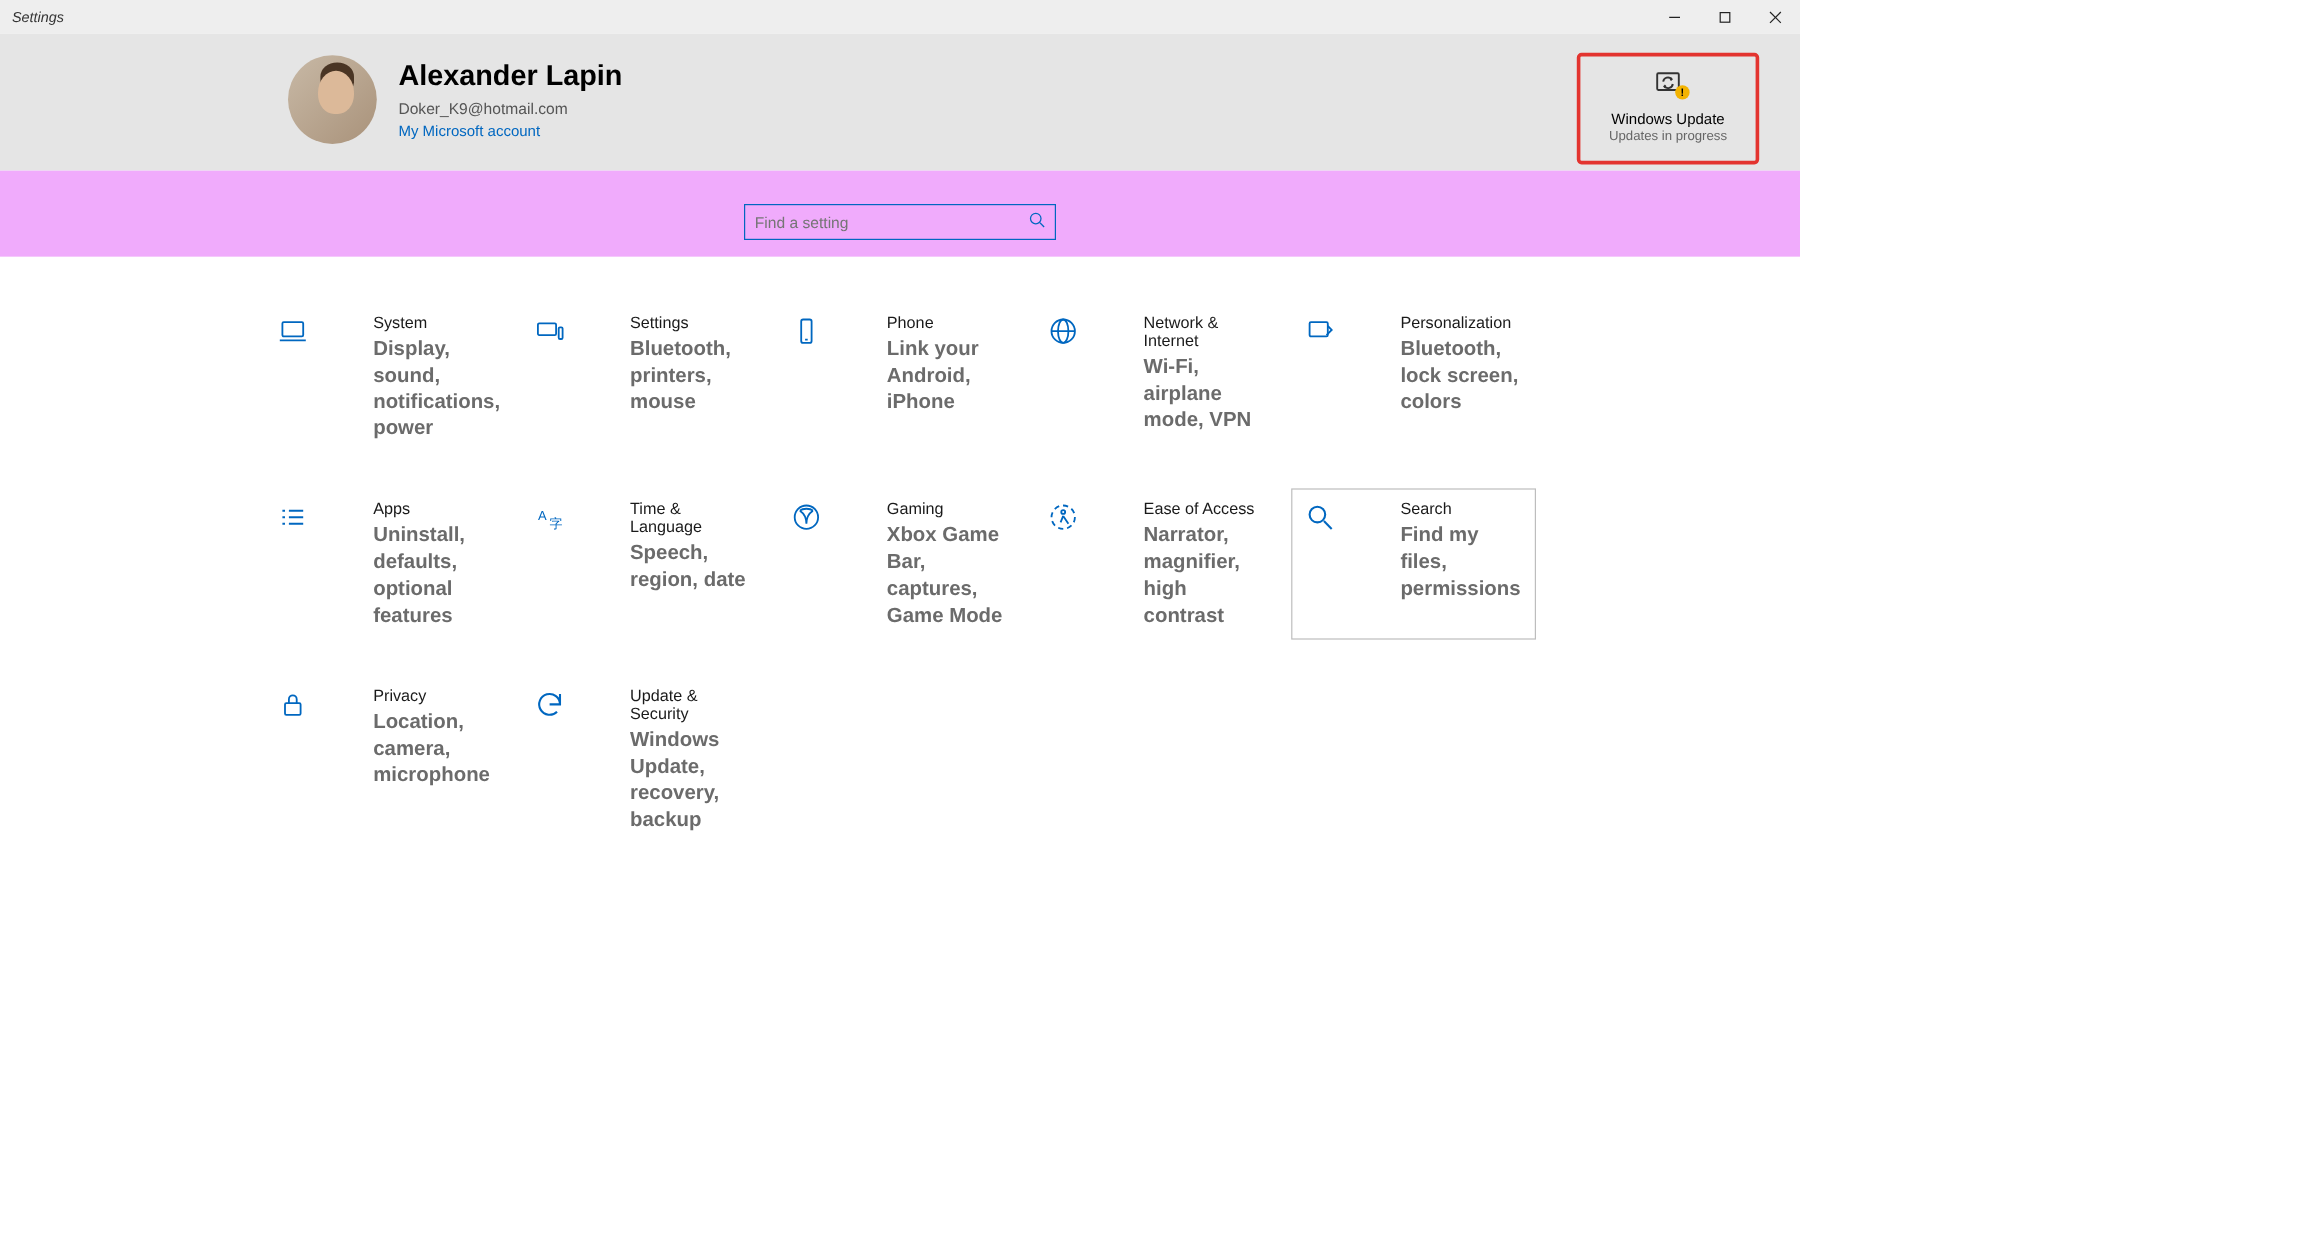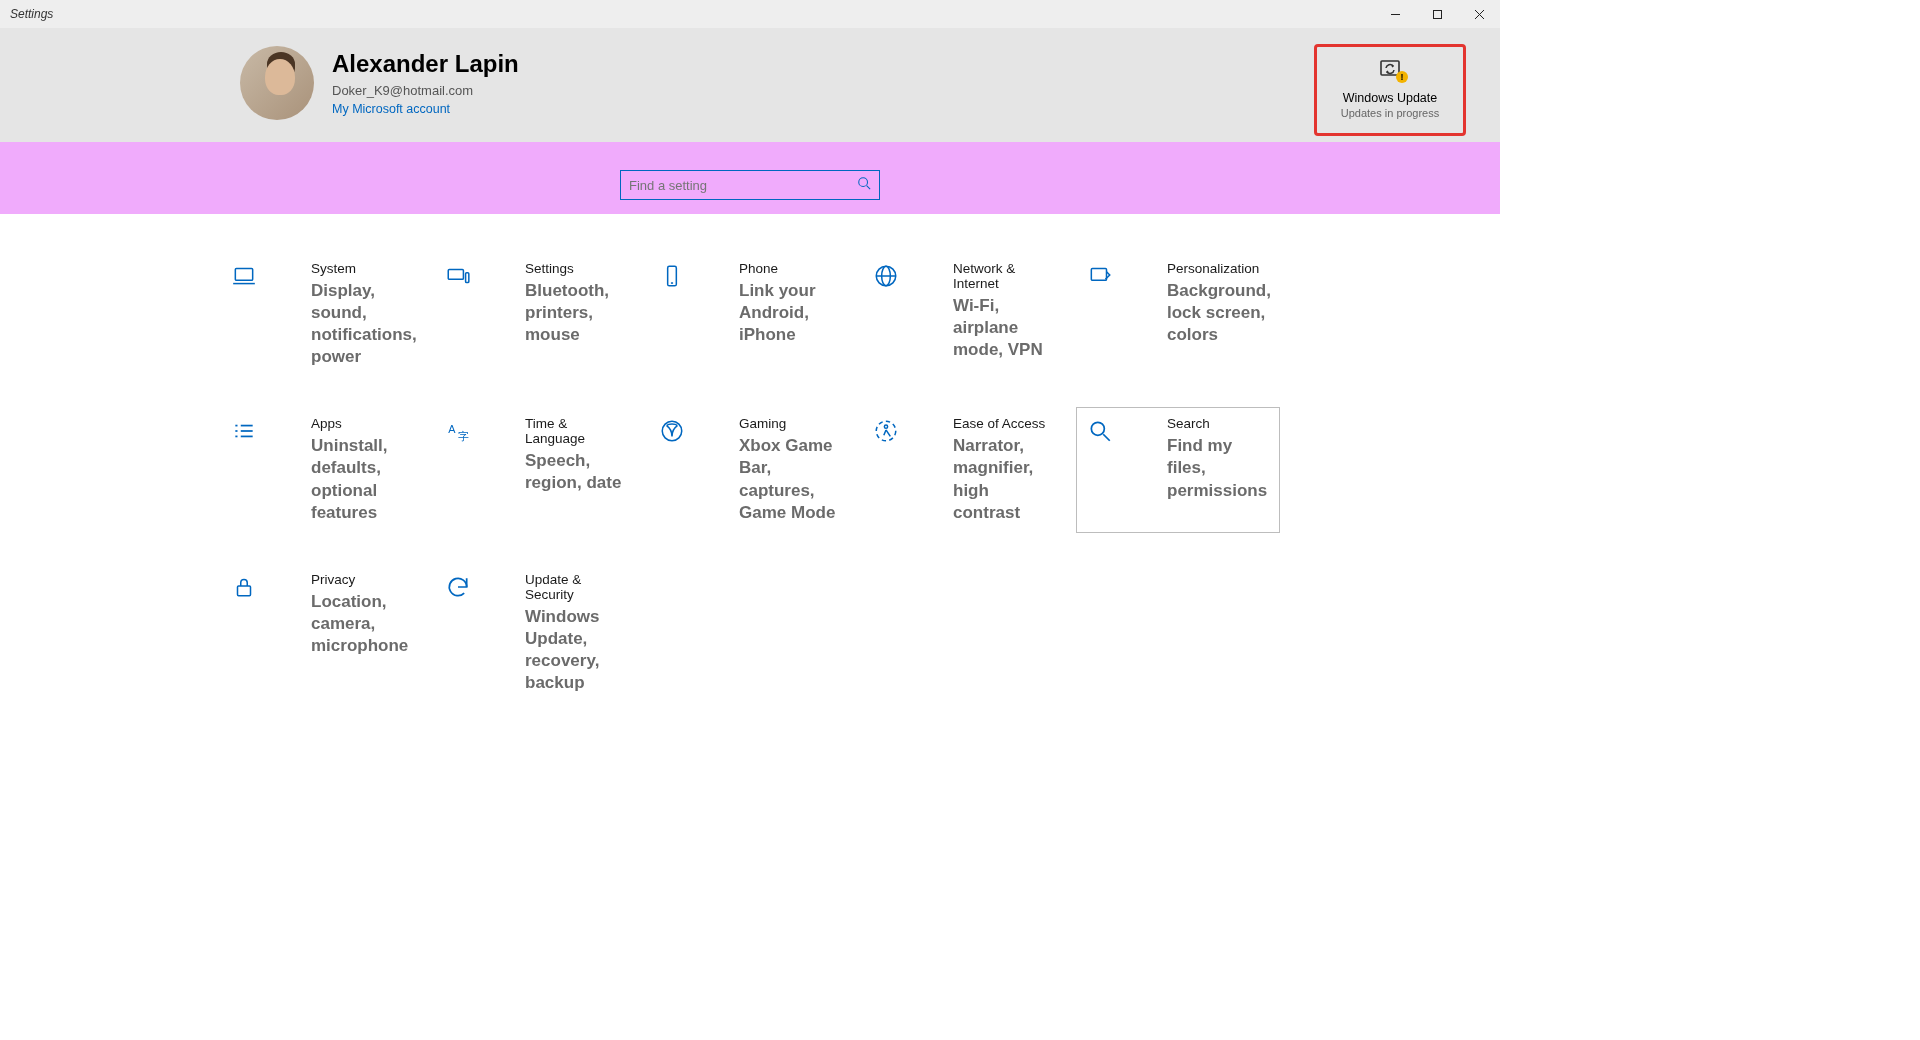--- a/index.html
+++ b/index.html
@@ -172,21 +172,21 @@
 
     <div class="tile">
       <span class="t-icon">
           <svg viewBox="0 0 24 24" fill="none" stroke="#0067c0" stroke-width="1.4">
             <rect x="4" y="5" width="14" height="11" rx="1"></rect>
             <path d="M18 8l3 3-4 4"></path>
           </svg>
         </span>
       <div class="t-text">
           <div class="t-title">Personalization</div>
-          <div class="t-desc">Background, lock screen, colors</div>
+          <div class="t-desc">Bluetooth, lock screen, colors</div>
         </div>
     </div>
 
     <div class="tile">
       <span class="t-icon">
           <svg viewBox="0 0 24 24" fill="none" stroke="#0067c0" stroke-width="1.6">
             <line x1="4" y1="7" x2="6" y2="7"></line>
             <line x1="9" y1="7" x2="20" y2="7"></line>
             <line x1="4" y1="12" x2="6" y2="12"></line>
             <line x1="9" y1="12" x2="20" y2="12"></line>

